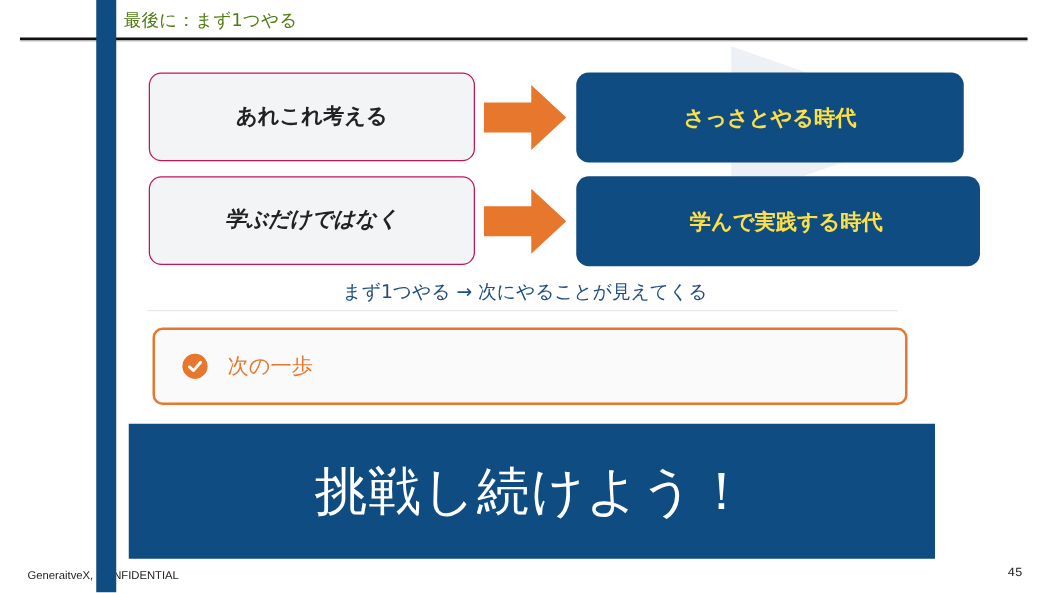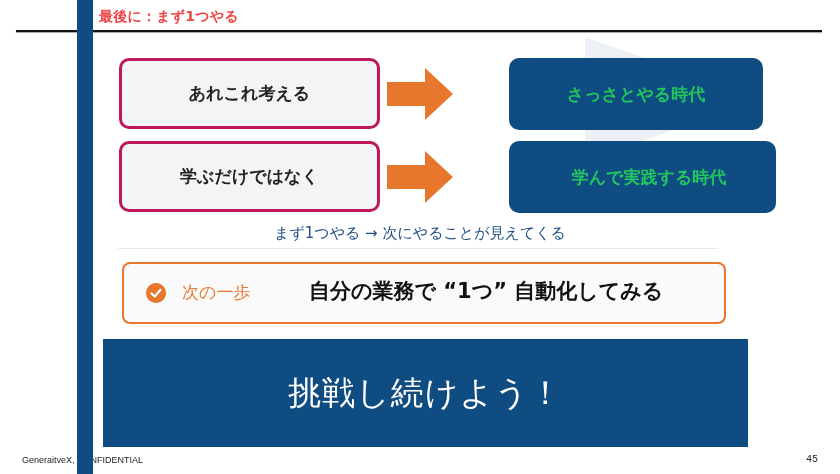--- a/index.html
+++ b/index.html
@@ -3,41 +3,41 @@
 <meta charset="utf-8">
 <style>
   html, body { margin:0; padding:0; }
   body {
     width:840px; height:474px; position:relative; overflow:hidden;
     background:#ffffff;
     font-family:"DejaVu Sans", "Liberation Sans", sans-serif;
   }
   .vbar { position:absolute; left:77px; top:0; width:16px; height:474px; background:#0f4c81; z-index:5; }
   .hrule { position:absolute; left:16px; top:30px; width:806px; height:2px; background:#111; box-shadow:0 1px 1px rgba(0,0,0,0.35); }
-  .title { position:absolute; left:99px; top:8px; font-size:14px; font-weight:bold; color:#ef4444; letter-spacing:0.2px; }
+  .title { position:absolute; left:99px; top:8px; font-size:14px; font-weight:normal; color:#4d7c0f; letter-spacing:0.2px; }
   .bg-tri { position:absolute; left:585px; top:37px; width:0; height:0;
     border-top:62px solid transparent; border-bottom:62px solid transparent;
     border-left:178px solid #edf1f5; }
   .lbox { position:absolute; left:119px; width:261px; height:71px; background:#f3f4f6;
-    border:3px solid #be185d; border-radius:10px; box-sizing:border-box;
+    border:1px solid #be185d; border-radius:10px; box-sizing:border-box;
     display:flex; align-items:center; justify-content:center; text-align:center;
     font-size:17px; font-weight:bold; color:#222; line-height:1.25; }
-  .dbox { position:absolute; left:461px; width:254px; height:72px; background:#0f4c81;
+  .dbox { position:absolute; left:461px; width:310px; height:72px; background:#0f4c81;
     border-radius:10px; display:flex; align-items:center; justify-content:center;
-    font-size:17px; font-weight:bold; color:#22c55e;margin-left:48px; }
+    font-size:17px; font-weight:bold; color:#fde047; }
   .arrow { position:absolute; left:387px; width:66px; height:52px; }
   .sub { position:absolute; left:0; width:840px; top:224px; text-align:center; font-size:15px; color:#1f4e82; }
   .divider { position:absolute; left:118px; top:248px; width:600px; height:1px; background:#e6e8ec; }
   .nextbox { position:absolute; left:122px; top:262px; width:604px; height:62px; box-sizing:border-box;
     border:2px solid #e8772e; border-radius:8px; background:#fafafa;padding-left:12px; }
   .check { position:absolute; left:22px; top:19px; width:20px; height:20px; border-radius:50%; background:#e8772e; }
   .next-label { position:absolute; left:58px; top:17px; font-size:17px; color:#e8772e; }
   .next-text { position:absolute; left:185px; top:13px; font-size:21px; font-weight:bold; color:#111; white-space:nowrap; }
   .banner { position:absolute; left:103px; top:339px; width:645px; height:108px; background:#0f4c81;
-    display:flex; align-items:center; justify-content:center; font-size:33px; color:#fff; letter-spacing:1px; }
+    display:flex; align-items:center; justify-content:center; font-size:42px; color:#fff; letter-spacing:1px; }
   .footer { position:absolute; left:22px; top:455px; font-size:9px; color:#222; font-family:"Liberation Sans", sans-serif; }
   .pagenum { position:absolute; right:22px; top:454px; font-size:10px; color:#222; font-family:Liberation Mono, monospace; }
 </style>
 </head>
 <body>
 
 <div class="bg-tri"></div>
 
 <div class="hrule"></div>
 <div class="title">最後に：まず1つやる</div>
@@ -45,38 +45,37 @@
 <div class="lbox" style="top:58px;">
   <div>
     <div>あれこれ考える</div>
   </div>
 </div>
 <svg class="arrow" style="top:68px;" viewBox="0 0 66 52">
   <polygon points="0,14 38,14 38,0 66,26 38,52 38,38 0,38" fill="#e8772e"></polygon>
 </svg>
 <div class="dbox" style="top:58px;">さっさとやる時代</div>
 
-<div class="lbox" style="top:141px;">
+<div class="lbox" style="top:141px;font-style:italic;">
   <div>学ぶだけではなく</div>
 </div>
 <svg class="arrow" style="top:151px;" viewBox="0 0 66 52">
   <polygon points="0,14 38,14 38,0 66,26 38,52 38,38 0,38" fill="#e8772e"></polygon>
 </svg>
 <div class="dbox" style="top:141px;padding-left:13px;">学んで実践する時代</div>
 
 <div class="sub">まず1つやる → 次にやることが見えてくる</div>
 <div class="divider"></div>
 
 <div class="nextbox">
   <svg class="check" viewBox="0 0 20 20">
     <circle cx="10" cy="10" r="10" fill="#e8772e"></circle>
     <polyline points="5.5,10.5 8.8,13.5 14.5,6.8" fill="none" stroke="#fff" stroke-width="2.2" stroke-linecap="round" stroke-linejoin="round"></polyline>
   </svg>
   <div class="next-label">次の一歩</div>
-  <div class="next-text">自分の業務で “1つ” 自動化してみる</div>
 </div>
 
 <div class="banner">挑戦し続けよう！</div>
 
 <div class="footer">GeneraitveX, CONFIDENTIAL</div>
 <div class="pagenum">45</div>
 
 <div class="vbar"></div>
 
 </body></html>

